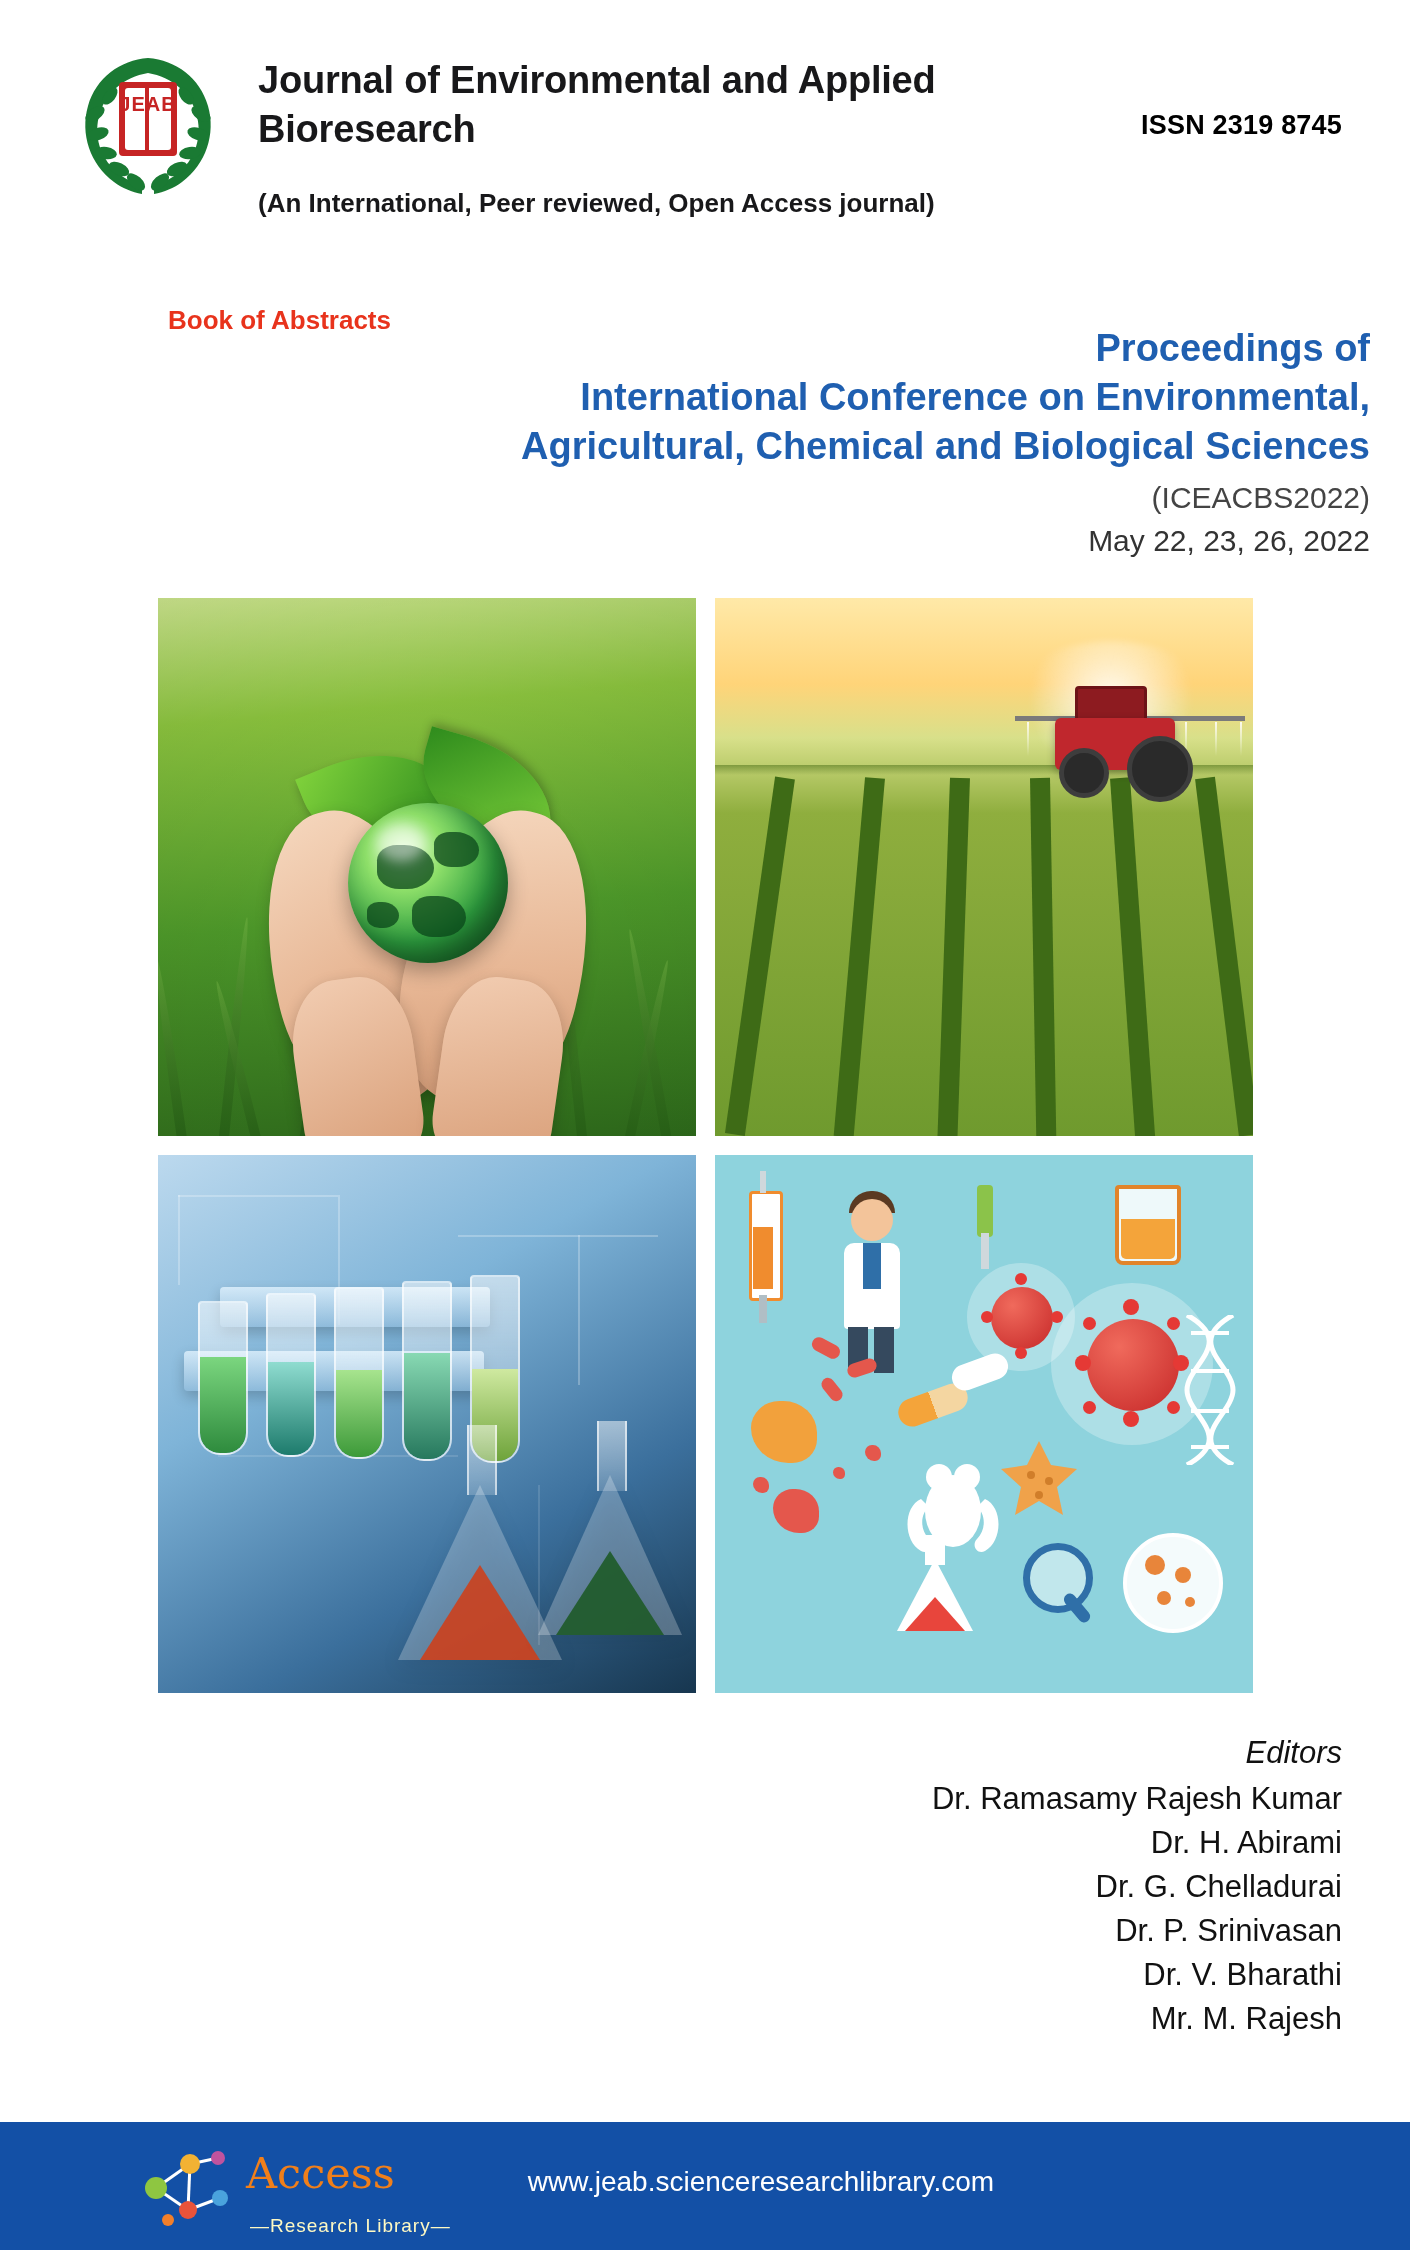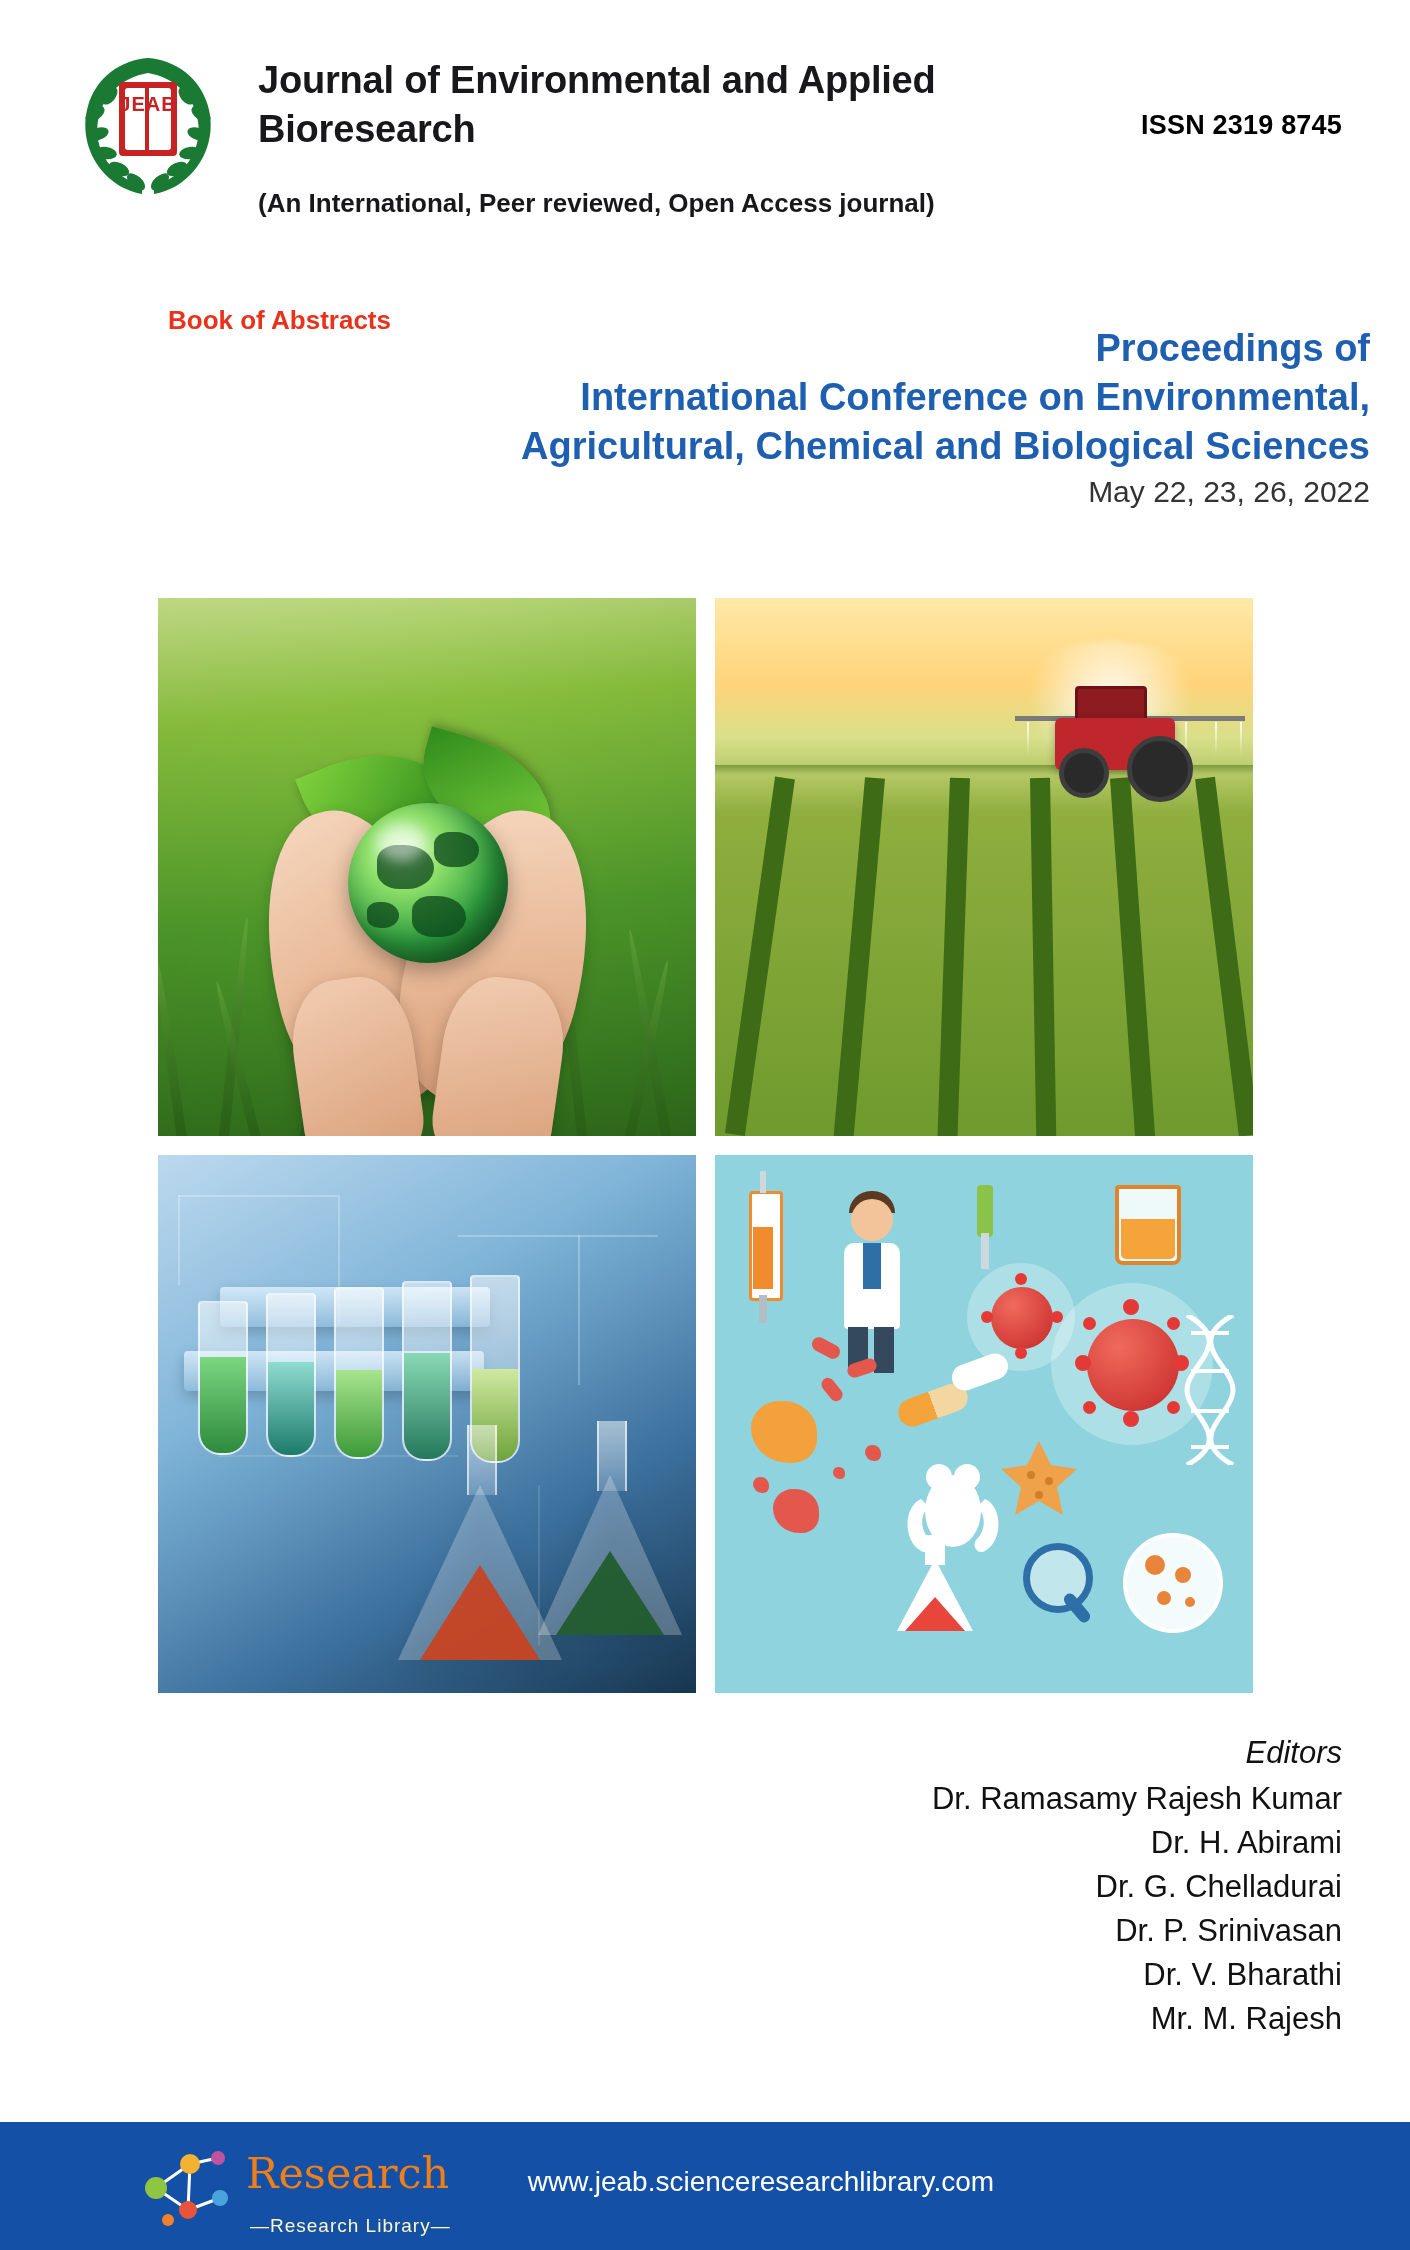--- a/index.html
+++ b/index.html
@@ -407,20 +407,21 @@
     <div class="journal-sub">(An International, Peer reviewed, Open Access journal)</div>
     <div class="issn">ISSN 2319 8745</div>
   </div>
 
   <div class="book-of-abstracts">Book of Abstracts</div>
 
   <div class="proceedings-block">
     <div class="proc-line1">Proceedings of</div>
     <div class="proc-line2">International Conference on Environmental,</div>
     <div class="proc-line3">Agricultural, Chemical and Biological Sciences</div>
+    <div class="proc-acronym">(ICEACBS2022)</div>
     <div class="proc-dates">May 22, 23, 26, 2022</div>
   </div>
 
   <div class="grid">
 
     <div class="cell tl">
       <div class="img-hands">
         <div class="blade" style="left:20px;  transform:rotate(-8deg);"></div>
         <div class="blade" style="left:60px;  transform:rotate(6deg); height:230px;"></div>
         <div class="blade" style="left:95px;  transform:rotate(-14deg); height:170px;"></div>
@@ -627,19 +628,19 @@
         <line x1="62" y1="26" x2="60" y2="72" stroke="#ffffff" stroke-width="3"></line>
         <line x1="60" y1="72" x2="92" y2="60" stroke="#ffffff" stroke-width="3"></line>
         <line x1="62" y1="26" x2="90" y2="20" stroke="#ffffff" stroke-width="3"></line>
         <circle cx="28" cy="50" r="11" fill="#8ec641"></circle>
         <circle cx="62" cy="26" r="10" fill="#f2b233"></circle>
         <circle cx="60" cy="72" r="9" fill="#e8533a"></circle>
         <circle cx="92" cy="60" r="8" fill="#4aa3dd"></circle>
         <circle cx="90" cy="20" r="7" fill="#c0539e"></circle>
         <circle cx="40" cy="82" r="6" fill="#f27f2a"></circle>
       </svg>
-      <div class="sci-word">Research</div>
+      <div class="sci-word">Access</div>
       <div class="srl-word">—Research Library—</div>
     </div>
     <div class="footer-url">www.jeab.scienceresearchlibrary.com</div>
   </div>
 
 </div>
 
 </body></html>

